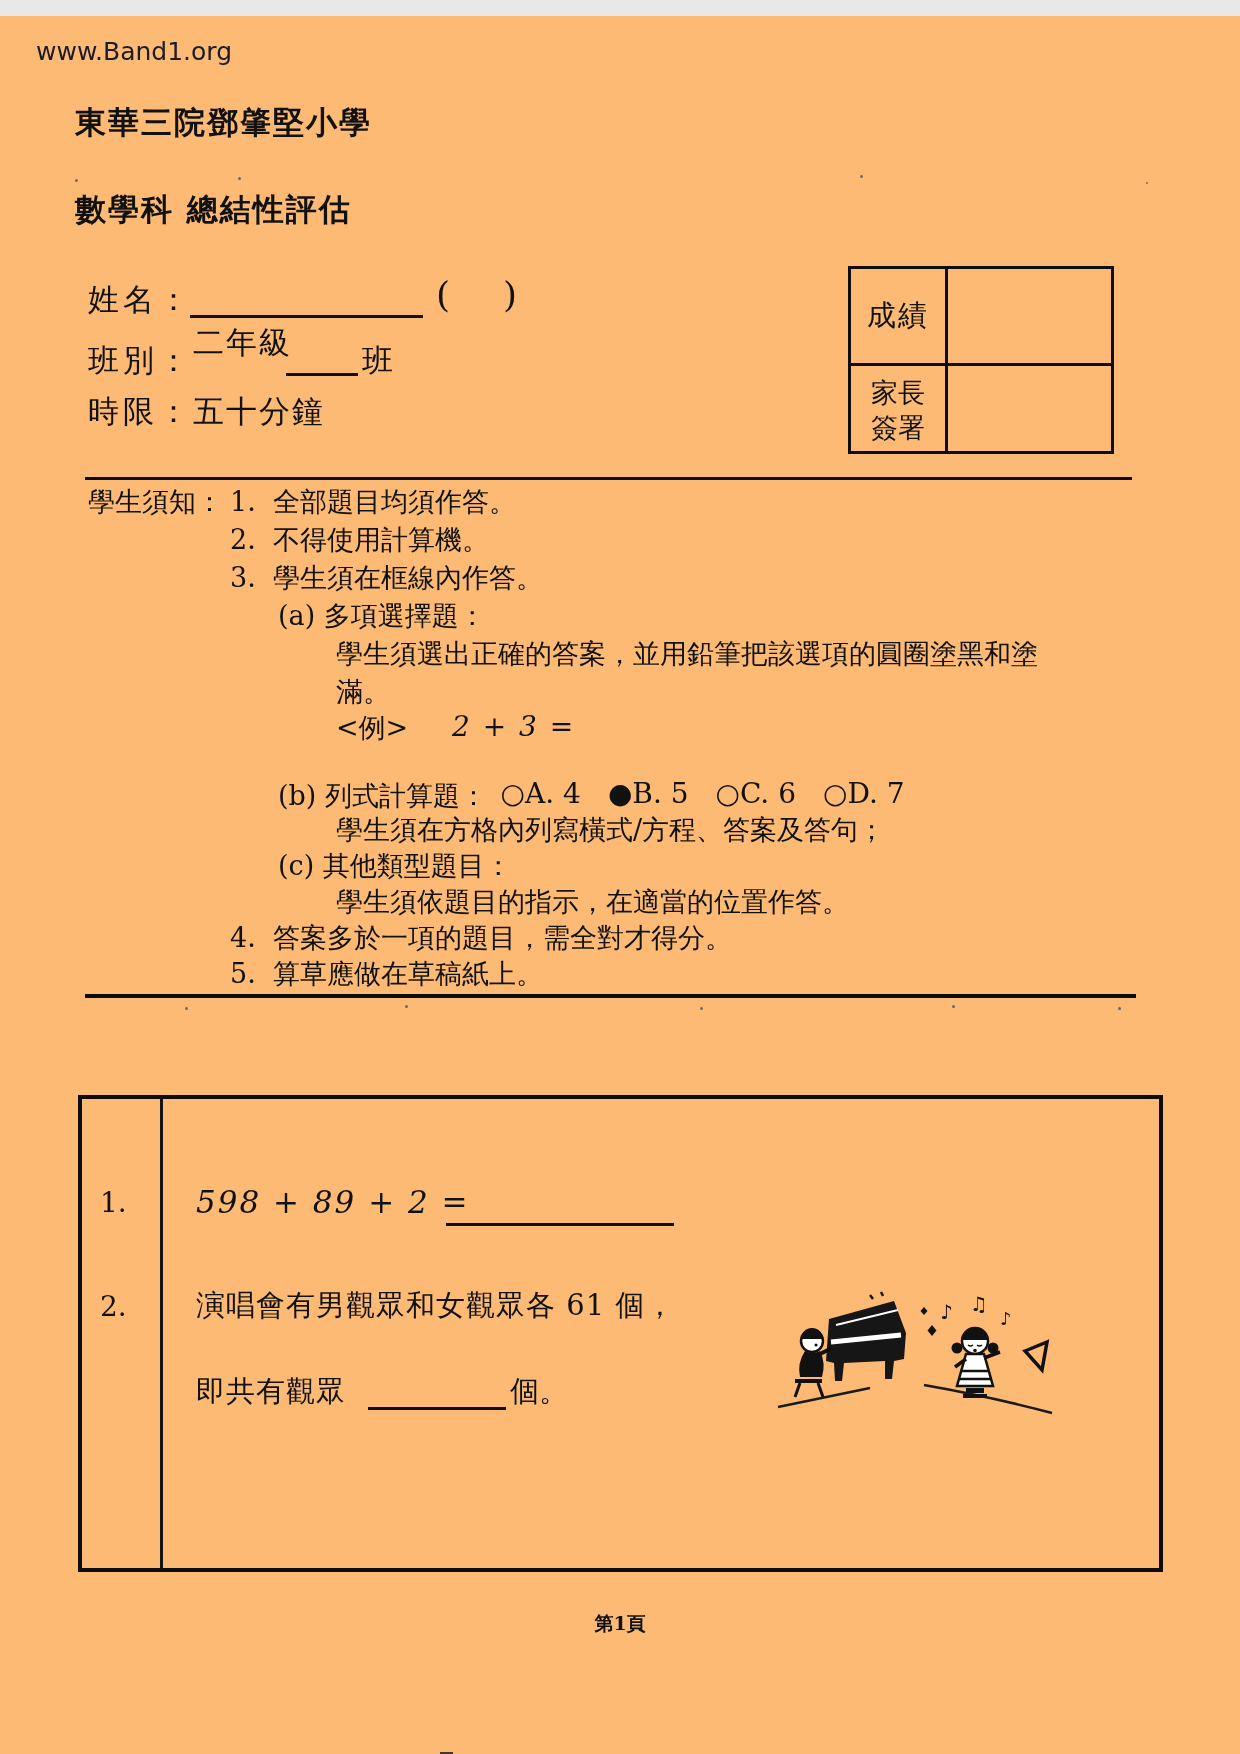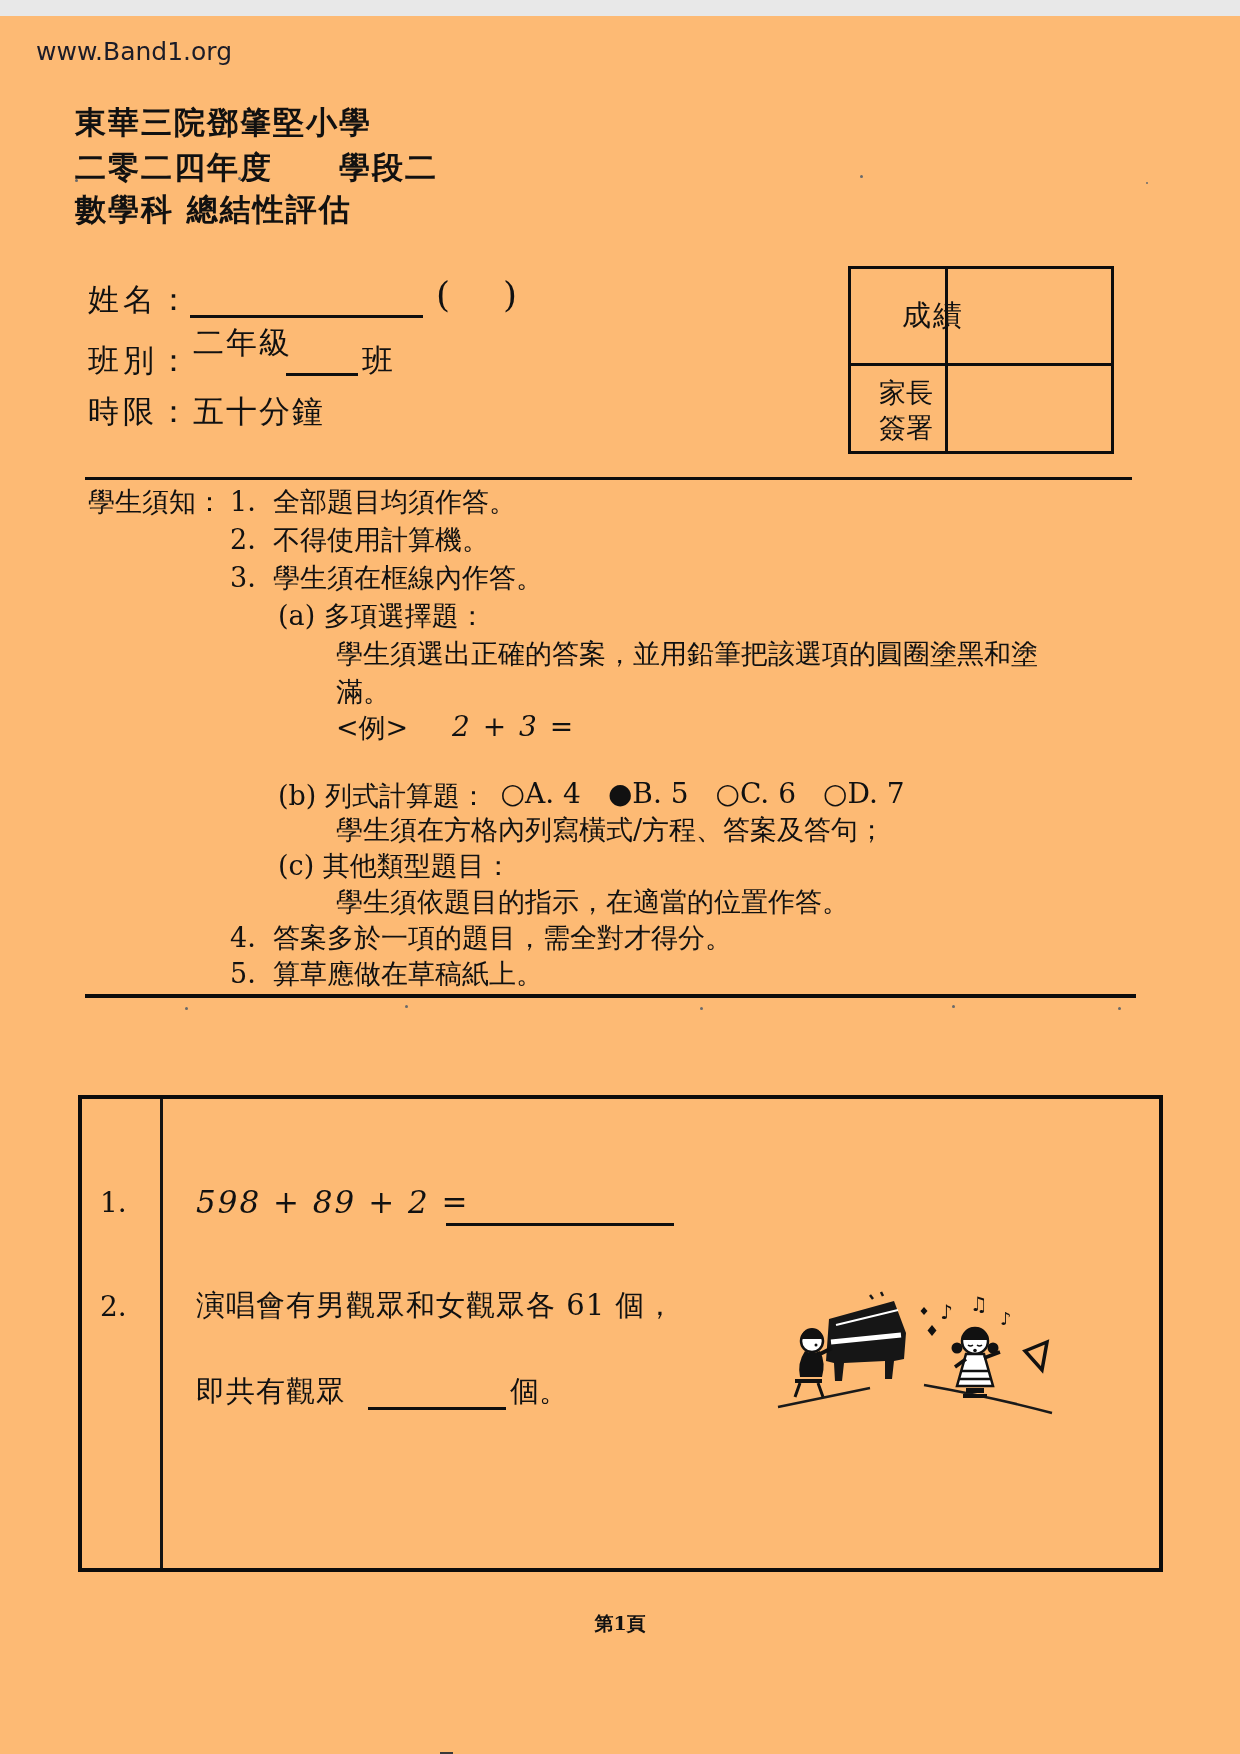--- a/index.html
+++ b/index.html
@@ -36,42 +36,41 @@
 <div class="page">
 
   <div class="abs sans" style="left:36px;top:22px;font-size:25px;color:#1c1c28;">www.Band1.org</div>
 
   <div class="speck" style="left:75px;top:163px;width:3px;height:3px;"></div>
   <div class="speck" style="left:238px;top:161px;width:3px;height:3px;"></div>
   <div class="speck" style="left:860px;top:159px;width:3px;height:3px;"></div>
   <div class="speck" style="left:1146px;top:166px;width:2px;height:2px;"></div>
 
   <div class="title-line" style="top:86px;font-size:31px;">東華三院鄧肇堅小學</div>
-  <div class="title-line" style="top:131px;font-size:31px;">二零二四年度　　學段二</div>
   <div class="title-line" style="top:173px;font-size:31px;">數學科 總結性評估</div>
 
   <div class="abs" style="left:88px;top:266px;font-size:31px;letter-spacing:4px;">姓名：</div>
   <div class="blank" style="left:190px;top:299px;width:233px;"></div>
   <div class="abs" style="left:436px;top:258px;font-size:36px;">(</div>
   <div class="abs" style="left:503px;top:258px;font-size:36px;">)</div>
 
   <div class="abs" style="left:88px;top:327px;font-size:31px;letter-spacing:4px;">班別：</div>
   <div class="abs" style="left:193px;top:309px;font-size:31px;letter-spacing:2px;">二年級</div>
   <div class="blank" style="left:286px;top:357px;width:72px;"></div>
   <div class="abs" style="left:362px;top:327px;font-size:31px;">班</div>
 
   <div class="abs" style="left:88px;top:378px;font-size:31px;letter-spacing:4px;">時限：</div>
   <div class="abs" style="left:193px;top:378px;font-size:31px;letter-spacing:2px;">五十分鐘</div>
 
   <div class="scorebox">
     <div class="vline"></div>
     <div class="hline"></div>
-    <div class="cell" style="left:0;top:0;width:94px;height:94px;font-size:29px;letter-spacing:2px;padding-left:35px;">成績</div>
+    <div class="cell" style="left:0;top:0;width:94px;height:94px;font-size:29px;letter-spacing:2px;">成績</div>
     <div class="cell" style="left:97px;top:0;width:166px;height:94px;"></div>
-    <div class="cell" style="left:8px;top:97px;width:94px;height:88px;font-size:27px;flex-direction:column;line-height:1.3;">
+    <div class="cell" style="left:0;top:97px;width:94px;height:88px;font-size:27px;flex-direction:column;line-height:1.3;">
       <span>家長</span>
       <span>簽署</span>
     </div>
     <div class="cell" style="left:97px;top:97px;width:166px;height:88px;"></div>
   </div>
 
   <div class="rule" style="left:85px;top:461px;width:1047px;height:3px;"></div>
 
   <div class="note-line" style="left:88px;top:468px;">學生須知：</div>
   <div class="note-line" style="left:230px;top:468px;">1.  全部題目均須作答。</div>

